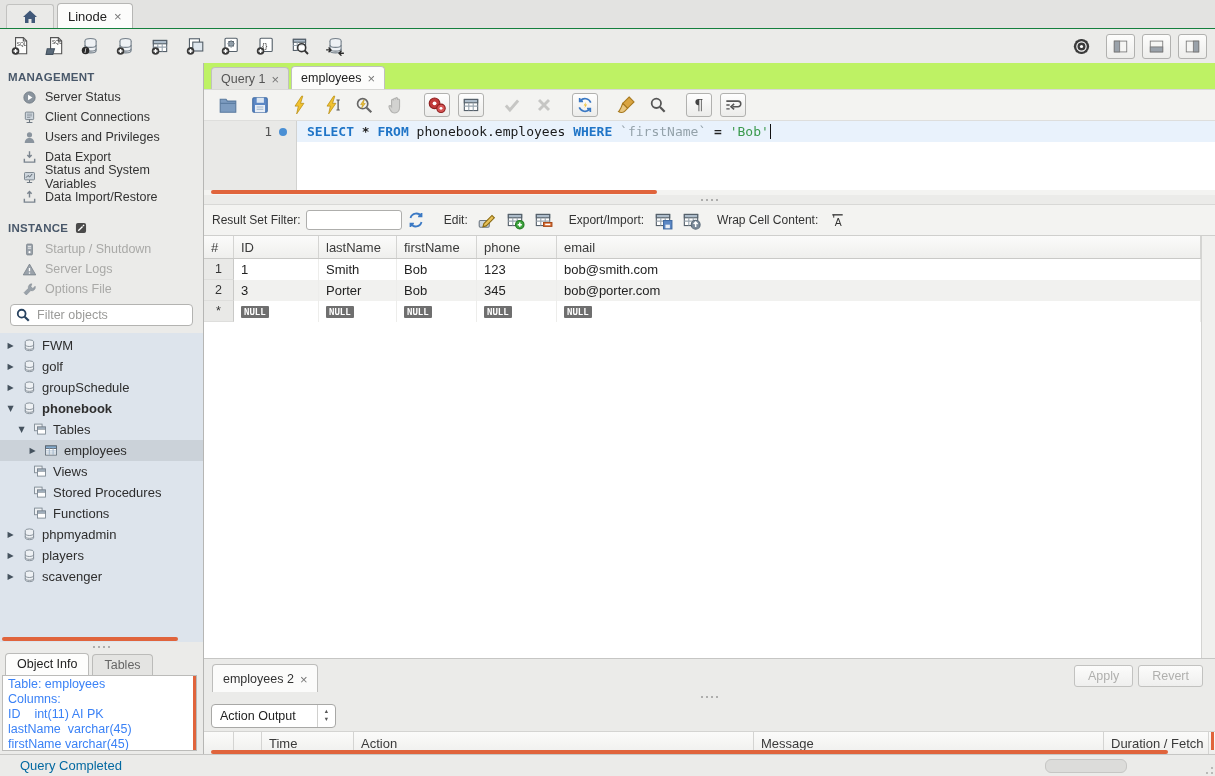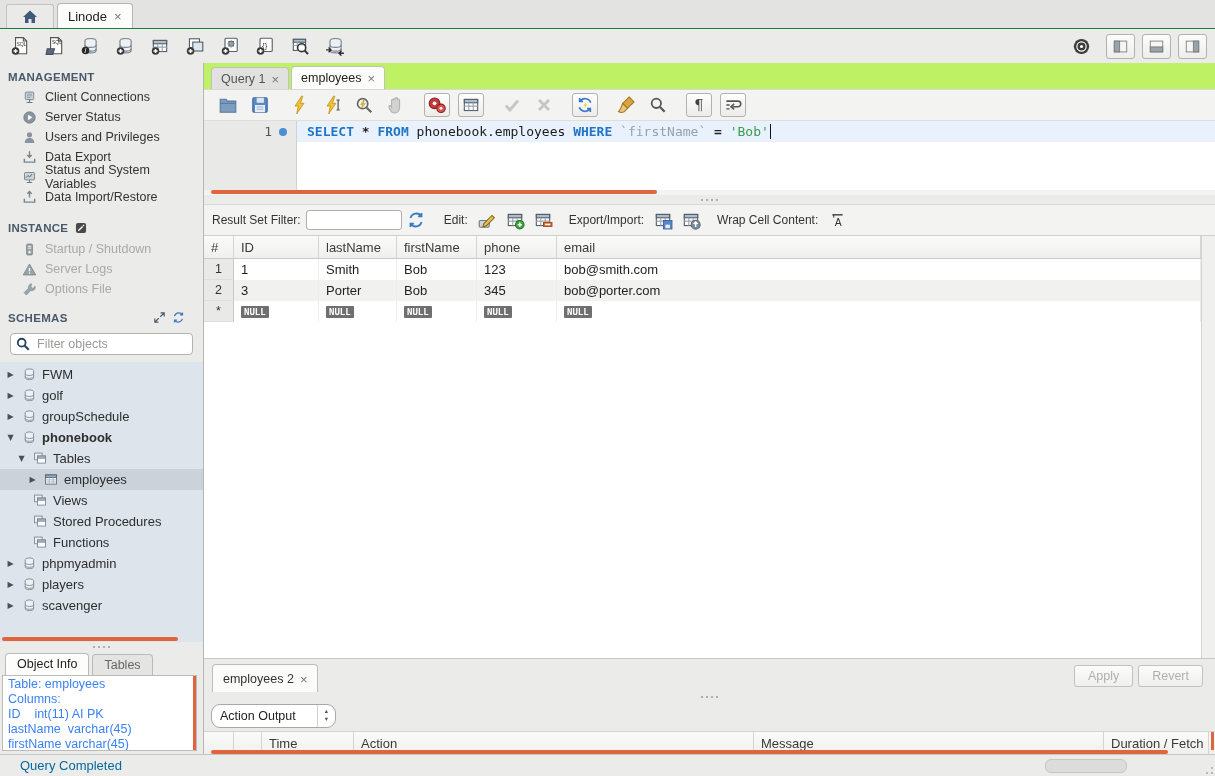--- a/index.html
+++ b/index.html
@@ -94,21 +94,21 @@
   .g-cell{border-right:1px solid #ededeb;display:flex;align-items:center;padding-left:7px;font-size:13px;color:#222;box-sizing:border-box;overflow:hidden;white-space:nowrap}
   .g-rownum{background:#e9e9e7;border-right:1px solid #c9c9c7;border-bottom:1px solid #dededc;display:flex;align-items:center;justify-content:center;color:#333;font-size:12.5px;box-sizing:border-box}
   .null-badge{background:#6f6f6f;color:#fff;font:bold 9px "DejaVu Sans Mono",monospace;padding:1px 3px;border-radius:1px}
 
   .bottom-tabrow{height:33px;display:flex;align-items:flex-end;padding:0 12px 0 8px;background:#ebebe9;border-top:1px solid #c6c6c4}
   .btab{background:#fbfbfa;border:1px solid #bdbdbb;border-bottom:none;border-radius:4px 4px 0 0;padding:7px 10px 6px;font-size:12.5px;color:#333;display:flex;gap:6px;align-items:center}
   .btn{margin:0 0 5px 5px;padding:3px 13px;border:1px solid #c2c2c0;border-radius:3px;background:linear-gradient(#fcfcfb,#efefee);color:#b0b0ae;font-size:12.5px}
   .btn-wrap{margin-left:auto;display:flex}
 
   .out-row1{height:30px;display:flex;align-items:center;padding-left:7px;background:#ebebe9}
-  .combo{width:125px;height:24px;box-sizing:border-box;border:1px solid #a8a8a6;border-radius:9px;background:#fff;display:flex;align-items:center;padding-left:8px;font-size:12.5px;color:#222}
+  .combo{width:125px;height:24px;box-sizing:border-box;border:1px solid #a8a8a6;border-radius:4px;background:#fff;display:flex;align-items:center;padding-left:8px;font-size:12.5px;color:#222}
   .combo .spin{margin-left:auto;border-left:1px solid #d0d0ce;height:100%;width:17px;display:flex;flex-direction:column;align-items:center;justify-content:center;font-family:"DejaVu Sans",sans-serif;font-size:6.5px;color:#555;line-height:1.2}
   .out-header{height:22px;display:flex;background:linear-gradient(#fbfbfa,#efefed);border-top:1px solid #d4d4d2;position:relative}
   .out-orange{position:absolute;left:7px;bottom:0;width:957px;height:4px;background:#e0643c;border-radius:2px}
   .out-vorange{position:absolute;right:1px;top:0;width:3px;height:18px;background:#e0643c}
 
   .statusbar{height:21px;flex:none;border-top:1px solid #c6c6c4;background:#ebebe9;display:flex;align-items:center;padding-left:20px;font-size:13px;color:#0369a1;position:relative}
   .sb-thumb{position:absolute;right:88px;top:4px;width:80px;height:12px;border-radius:6px;background:#dcdcda;border:1px solid #c6c6c4}
   .sb-grip{position:absolute;right:2px;bottom:2px;width:12px;height:12px}
   .sb-grip i{position:absolute;width:2px;height:2px;background:#a8a8a6;border-radius:50%}
 </style>
@@ -280,39 +280,39 @@
   <div class="content">
 
     <div class="sidebar">
       <div class="section-title">
         <span>MANAGEMENT</span>
       </div>
       <div id="mgmt-list">
           <div class="side-item">
             <span class="icon">
               <svg viewBox="0 0 18 18">
+                <circle cx="9" cy="9" r="6.8" fill="#8a949e" stroke="#6e7882"></circle>
+                <path d="M7.3 5.8l5.2 3.2-5.2 3.2z" fill="#fff"></path>
+              </svg>
+            </span>
+            <span>Server Status</span>
+          </div>
+          <div class="side-item">
+            <span class="icon">
+              <svg viewBox="0 0 18 18">
                 <rect x="4" y="2.5" width="10" height="9" rx="1" fill="#cdd5dc" stroke="#6e7882"></rect>
                 <path d="M6 5h6M6 7h6M6 9h4" stroke="#8a949e"></path>
                 <path d="M9 11.5v3M5.5 15h7" stroke="#6e7882" stroke-width="1.3"></path>
               </svg>
             </span>
             <span>Client Connections</span>
           </div>
           <div class="side-item">
             <span class="icon">
               <svg viewBox="0 0 18 18">
-                <circle cx="9" cy="9" r="6.8" fill="#8a949e" stroke="#6e7882"></circle>
-                <path d="M7.3 5.8l5.2 3.2-5.2 3.2z" fill="#fff"></path>
-              </svg>
-            </span>
-            <span>Server Status</span>
-          </div>
-          <div class="side-item">
-            <span class="icon">
-              <svg viewBox="0 0 18 18">
                 <circle cx="9" cy="5.8" r="3.1" fill="#8a949e"></circle>
                 <path d="M3.2 15.5c.5-4.2 3-5.8 5.8-5.8s5.3 1.6 5.8 5.8z" fill="#8a949e"></path>
               </svg>
             </span>
             <span>Users and Privileges</span>
           </div>
           <div class="side-item">
             <span class="icon">
               <svg viewBox="0 0 18 18">
                 <path d="M9 1.5v7M6.4 6L9 8.8 11.6 6" fill="none" stroke="#7a848e" stroke-width="1.7"></path>
@@ -374,35 +374,20 @@
           <div class="side-item disabled">
             <span class="icon">
               <svg viewBox="0 0 18 18">
                 <path d="M11.8 2.2a4.2 4.2 0 00-4.1 5.3L2.4 12.8l2.8 2.8 5.3-5.3a4.2 4.2 0 005.3-5.3L13 7.8l-2.3-2.3z" fill="#9aa2aa" stroke="#7a828a" stroke-width=".6"></path>
               </svg>
             </span>
             <span>Options File</span>
           </div>
         </div>
 
-      <div class="section-title schemas-head">
-        <span>SCHEMAS</span>
-        <span class="sp">
-          <span class="icon">
-              <svg viewBox="0 0 18 18">
-                <path d="M10.5 2.5H15.5V7.5M15.5 2.5l-5.5 5.5M7.5 15.5H2.5V10.5M2.5 15.5l5.5-5.5" fill="none" stroke="#49586a" stroke-width="1.6"></path>
-              </svg>
-            </span>
-          <span class="icon">
-              <svg viewBox="0 0 18 18">
-                <path d="M3.5 7a6 6 0 0110.8-1.8M14.5 2v3.4h-3.4M14.5 11a6 6 0 01-10.8 1.8M3.5 16v-3.4h3.4" fill="none" stroke="#3b79c4" stroke-width="1.7"></path>
-              </svg>
-            </span>
-        </span>
-      </div>
       <div class="filter-wrap">
         <span class="icon filter-mag">
             <svg viewBox="0 0 18 18">
               <circle cx="7.5" cy="7.5" r="4.4" fill="none" stroke="#27425f" stroke-width="2"></circle>
               <path d="M10.9 10.9L15.5 15.5" stroke="#27425f" stroke-width="2.4"></path>
             </svg>
           </span>
         <input class="filter-input" placeholder="Filter objects" style="">
       </div>
       <div class="tree" id="schema-tree">

